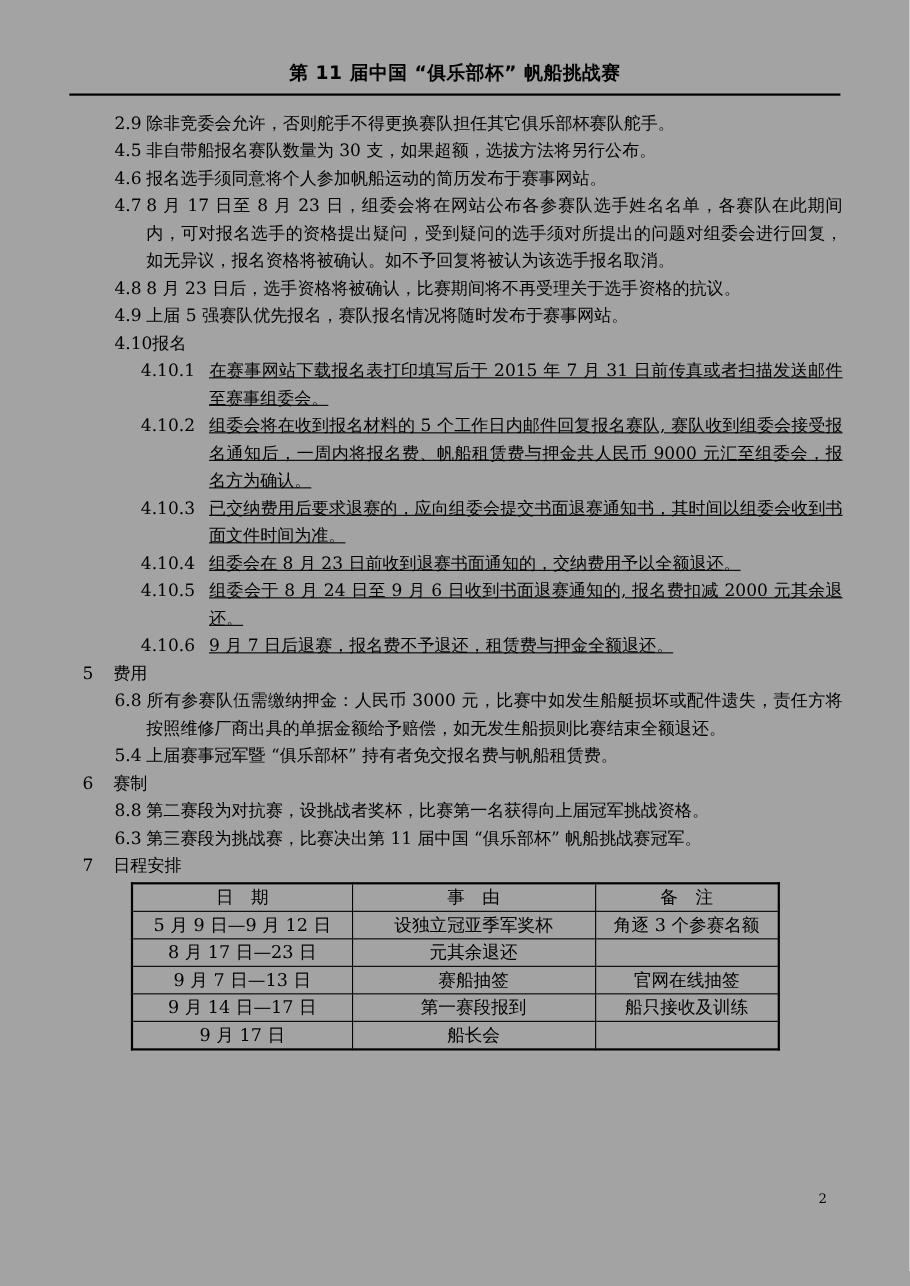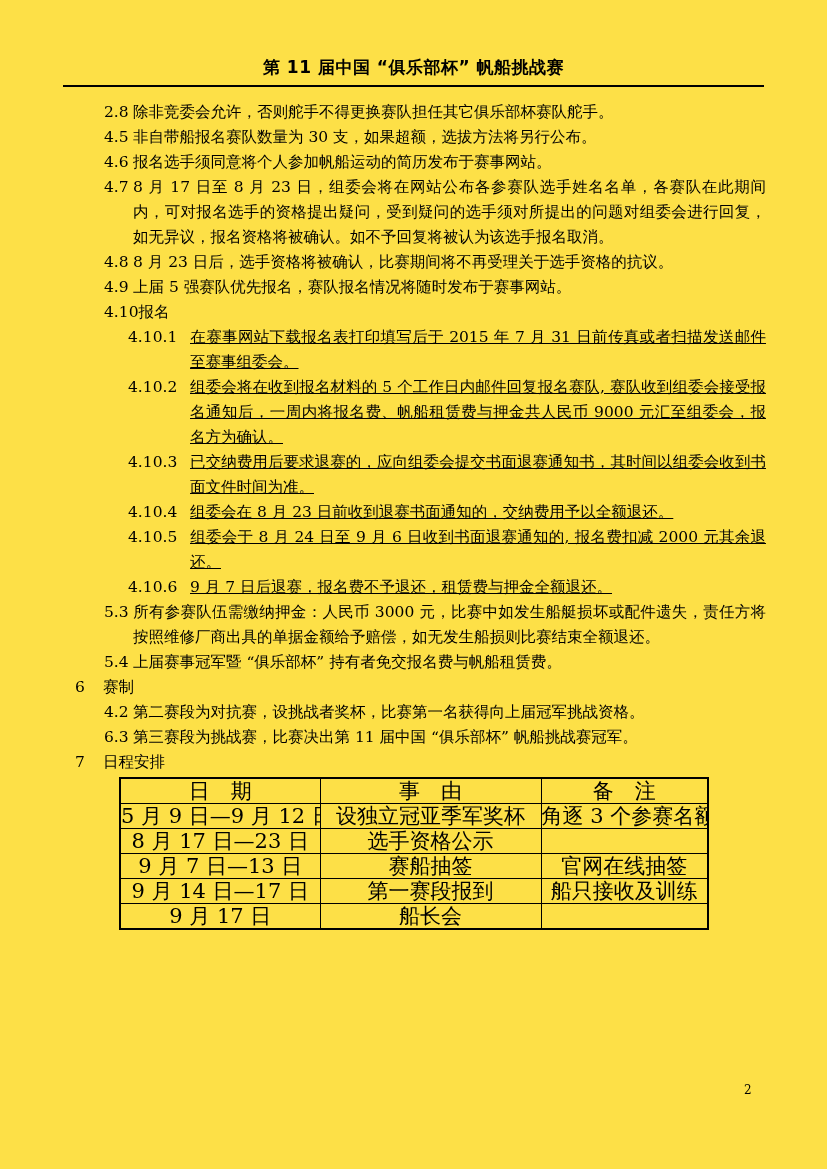--- a/index.html
+++ b/index.html
@@ -1,19 +1,19 @@
 <!DOCTYPE html>
 <html><head>
 <meta charset="utf-8">
 <style>
   html, body { margin: 0; padding: 0; background: #ffffff; }
   .page {
     position: relative;
     width: 827px; height: 1169px;
-    background: #fde047;
+    background: #a3a3a3;
     color: #000000;
     font-family: "DejaVu Serif", "Liberation Serif", serif;
     font-size: 15.5px;
     line-height: 25px;
     overflow: hidden;
   }
   .header-title {
     position: absolute;
     top: 55px; left: 0; right: 0;
     text-align: center;
@@ -48,21 +48,21 @@
     width: 588px;
     border: 2px solid #000000;
   }
   table.schedule td, table.schedule th {
     border: 1px solid #000000;
     height: 24px;
     padding: 0;
     text-align: center;
     vertical-align: middle;
     font-weight: normal;
-    font-size: 21px;
+    font-size: 16px;
     line-height: 24px;
     overflow: hidden;
     white-space: nowrap;
   }
   .page-number {
     position: absolute;
     top: 1082px; left: 744px;
     font-size: 12px;
     line-height: 16px;
   }
@@ -70,37 +70,38 @@
 </head>
 <body>
 
 <div class="page">
 
   <div class="header-title">第 11 届中国 “俱乐部杯” 帆船挑战赛</div>
   <div class="header-rule"></div>
 
   <div class="body-block">
 
-    <div class="item lvl2"><span class="num">2.8</span><span>除非竞委会允许，否则舵手不得更换赛队担任其它俱乐部杯赛队舵手。</span></div>
+    <div class="item lvl2"><span class="num">2.9</span><span>除非竞委会允许，否则舵手不得更换赛队担任其它俱乐部杯赛队舵手。</span></div>
     <div class="item lvl2"><span class="num">4.5</span><span>非自带船报名赛队数量为 30 支，如果超额，选拔方法将另行公布。</span></div>
     <div class="item lvl2"><span class="num">4.6</span><span>报名选手须同意将个人参加帆船运动的简历发布于赛事网站。</span></div>
     <div class="item lvl2"><span class="num">4.7</span><span>8 月 17 日至 8 月 23 日，组委会将在网站公布各参赛队选手姓名名单，各赛队在此期间内，可对报名选手的资格提出疑问，受到疑问的选手须对所提出的问题对组委会进行回复，如无异议，报名资格将被确认。如不予回复将被认为该选手报名取消。</span></div>
     <div class="item lvl2"><span class="num">4.8</span><span>8 月 23 日后，选手资格将被确认，比赛期间将不再受理关于选手资格的抗议。</span></div>
     <div class="item lvl2"><span class="num">4.9</span><span>上届 5 强赛队优先报名，赛队报名情况将随时发布于赛事网站。</span></div>
     <div class="item lvl2"><span class="num">4.10</span><span>报名</span></div>
     <div class="item lvl3"><span class="num">4.10.1</span><span>在赛事网站下载报名表打印填写后于 2015 年 7 月 31 日前传真或者扫描发送邮件至赛事组委会。</span></div>
     <div class="item lvl3"><span class="num">4.10.2</span><span>组委会将在收到报名材料的 5 个工作日内邮件回复报名赛队, 赛队收到组委会接受报名通知后，一周内将报名费、帆船租赁费与押金共人民币 9000 元汇至组委会，报名方为确认。</span></div>
     <div class="item lvl3"><span class="num">4.10.3</span><span>已交纳费用后要求退赛的，应向组委会提交书面退赛通知书，其时间以组委会收到书面文件时间为准。</span></div>
     <div class="item lvl3"><span class="num">4.10.4</span><span>组委会在 8 月 23 日前收到退赛书面通知的，交纳费用予以全额退还。</span></div>
     <div class="item lvl3"><span class="num">4.10.5</span><span>组委会于 8 月 24 日至 9 月 6 日收到书面退赛通知的, 报名费扣减 2000 元其余退还。</span></div>
     <div class="item lvl3"><span class="num">4.10.6</span><span>9 月 7 日后退赛，报名费不予退还，租赁费与押金全额退还。</span></div>
-    <div class="item lvl2"><span class="num">5.3</span><span>所有参赛队伍需缴纳押金：人民币 3000 元，比赛中如发生船艇损坏或配件遗失，责任方将按照维修厂商出具的单据金额给予赔偿，如无发生船损则比赛结束全额退还。</span></div>
+    <div class="item lvl1"><span class="num">5</span><span>费用</span></div>
+    <div class="item lvl2"><span class="num">6.8</span><span>所有参赛队伍需缴纳押金：人民币 3000 元，比赛中如发生船艇损坏或配件遗失，责任方将按照维修厂商出具的单据金额给予赔偿，如无发生船损则比赛结束全额退还。</span></div>
     <div class="item lvl2"><span class="num">5.4</span><span>上届赛事冠军暨 “俱乐部杯” 持有者免交报名费与帆船租赁费。</span></div>
     <div class="item lvl1"><span class="num">6</span><span>赛制</span></div>
-    <div class="item lvl2"><span class="num">4.2</span><span>第二赛段为对抗赛，设挑战者奖杯，比赛第一名获得向上届冠军挑战资格。</span></div>
+    <div class="item lvl2"><span class="num">8.8</span><span>第二赛段为对抗赛，设挑战者奖杯，比赛第一名获得向上届冠军挑战资格。</span></div>
     <div class="item lvl2"><span class="num">6.3</span><span>第三赛段为挑战赛，比赛决出第 11 届中国 “俱乐部杯” 帆船挑战赛冠军。</span></div>
     <div class="item lvl1"><span class="num">7</span><span>日程安排</span></div>
 
     <table class="schedule">
       <colgroup>
         <col style="width:200px">
         <col style="width:221px">
         <col style="width:167px">
       </colgroup>
       <tbody>
@@ -109,21 +110,21 @@
           <th>事　由</th>
           <th>备　注</th>
         </tr>
         <tr>
           <td>5 月 9 日—9 月 12 日</td>
           <td>设独立冠亚季军奖杯</td>
           <td>角逐 3 个参赛名额</td>
         </tr>
         <tr>
           <td>8 月 17 日—23 日</td>
-          <td>选手资格公示</td>
+          <td>元其余退还</td>
           <td></td>
         </tr>
         <tr>
           <td>9 月 7 日—13 日</td>
           <td>赛船抽签</td>
           <td>官网在线抽签</td>
         </tr>
         <tr>
           <td>9 月 14 日—17 日</td>
           <td>第一赛段报到</td>

